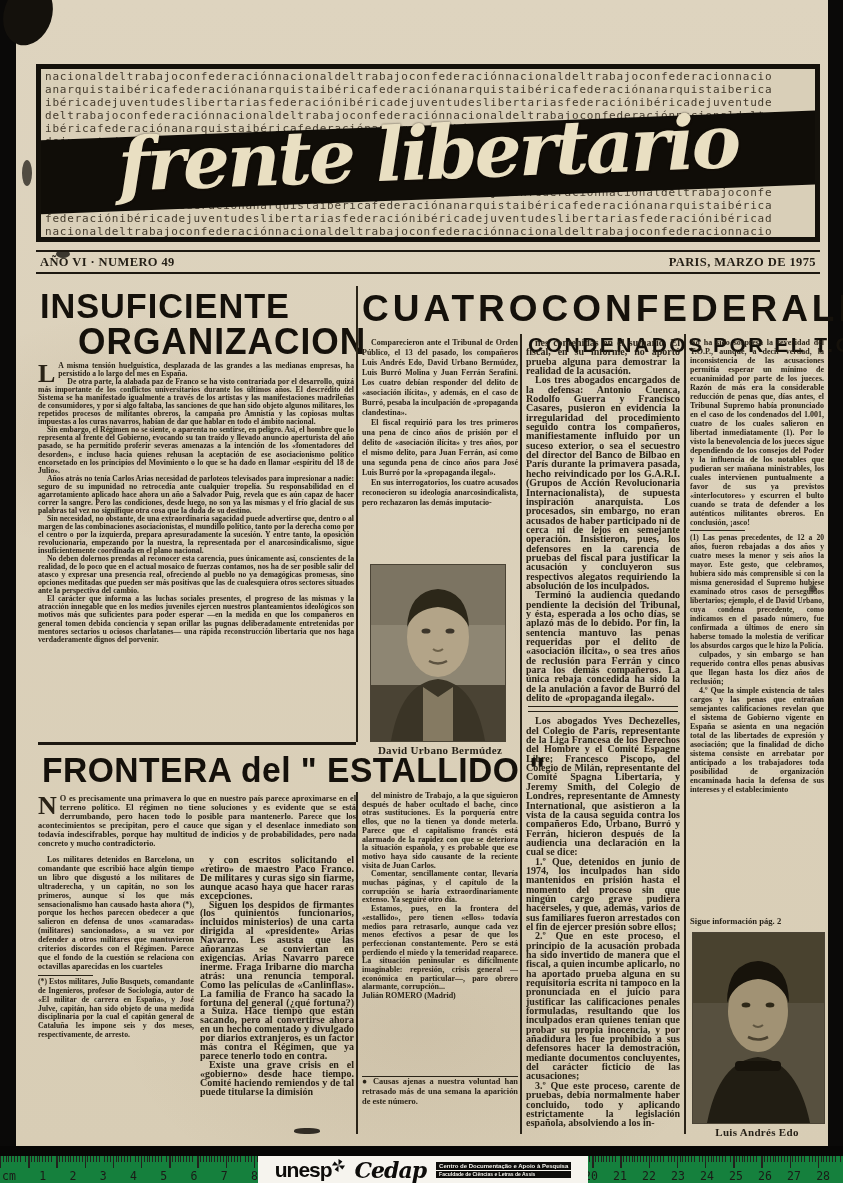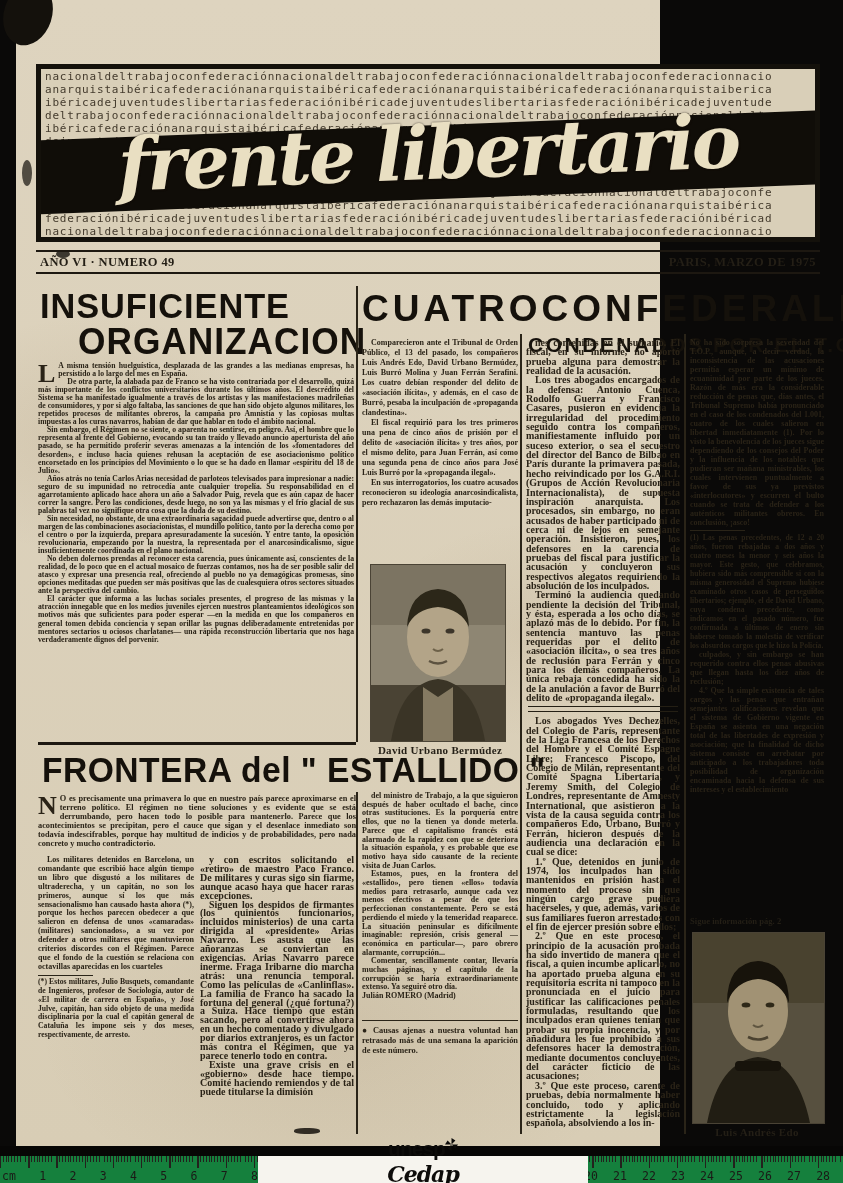--- a/index.html
+++ b/index.html
@@ -1,18 +1,18 @@
 <!DOCTYPE html>
 <html><head>
 <meta charset="utf-8">
 <style>
   html,body{margin:0;padding:0;background:#000;}
   #stage{position:relative;width:843px;height:1183px;background:#0a0908;overflow:hidden;
          font-family:"Liberation Serif",serif;color:#241f16;}
-  #paper{position:absolute;left:16px;top:0;width:644px;height:1146px;background:#dcd2bc;
+  #paper{position:absolute;left:16px;top:0;width:812px;height:1146px;background:#dcd2bc;
     background-image:
       radial-gradient(ellipse 300px 200px at 12% 38%, rgba(125,95,55,.10), transparent 60%),
       radial-gradient(ellipse 260px 180px at 80% 55%, rgba(125,95,55,.08), transparent 60%),
       radial-gradient(ellipse 500px 300px at 50% 90%, rgba(110,85,50,.10), transparent 60%),
       linear-gradient(#ded4bf,#d8cdb5);}
   .stain{position:absolute;background:#14110c;border-radius:50%;}
   
   #masthead{position:absolute;left:20px;top:64px;width:784px;height:178px;border:5px solid #14110b;
             background:#d9cfb8;overflow:hidden;box-sizing:border-box;}
   #mast-lines{position:absolute;left:4px;top:2px;width:772px;
@@ -46,21 +46,21 @@
   
   #black-band{position:absolute;left:0;top:1146px;width:843px;height:10px;background:#070605;}
   #ruler{position:absolute;left:0;top:1156px;width:843px;height:27px;background:#15803d;}
   .ticks-mm{position:absolute;left:0;top:0;width:843px;height:6px;
      background-image:repeating-linear-gradient(to right,#23211d 0,#23211d .9px,transparent .9px,transparent 2.82px);}
   .ticks-cm{position:absolute;left:0;top:0;width:843px;height:12px;
      background-image:repeating-linear-gradient(to right,#23211d 0,#23211d 1.4px,transparent 1.4px,transparent 28.2px);}
   .ruler-nums{position:absolute;bottom:0px;display:flex;justify-content:space-between;
      font-family:"DejaVu Sans Mono",monospace;font-size:11.5px;color:#1b1a17;}
   #logo-zone{position:absolute;left:258px;top:0;width:330px;height:27px;background:#f6f4ee;
-     display:flex;align-items:center;justify-content:center;flex-direction:column;}
+     display:flex;align-items:center;justify-content:center;gap:10px;}
   #unesp-word{font-family:"Liberation Sans",sans-serif;font-weight:bold;font-size:21px;letter-spacing:-1px;color:#0d0c0a;}
   #cedap-word{font-family:"DejaVu Serif",serif;font-style:italic;font-weight:bold;font-size:22px;color:#0d0c0a;letter-spacing:-1px;}
   #cedap-badge{display:flex;flex-direction:column;gap:1px;}
   #cedap-badge .bar{background:#0d0c0a;color:#f6f4ee;font-family:"Liberation Sans",sans-serif;
      font-weight:bold;font-size:6px;line-height:8px;padding:0 3px;white-space:nowrap;}
   #cedap-badge .bar2{font-size:5px;line-height:7px;}
 </style>
 </head>
 <body>
 
@@ -201,26 +201,26 @@
       <p class="noind" style="font-size:7.7px;">(*) Estos militares, Julio Busquets, comandante de Ingenieros, profesor de Sociología, autor de «El militar de carrera en España», y José Julve, capitán, han sido objeto de una medida disciplinaria por la cual el capitán general de Cataluña les impone seis y dos meses, respectivamente, de arresto.</p>
     </div>
     <div class="col" style="left:184px;top:856px;width:154px;height:280px;font-size:10px;line-height:8.9px;">
         <p>y con escritos solicitando el «retiro» de maestro Paco Franco. De militares y curas sigo sin fiarme, aunque acaso haya que hacer raras excepciones.</p>
         <p>Siguen los despidos de firmantes (los quinientos funcionarios, incluidos ministerios) de una carta dirigida al «presidente» Arias Navarro. Les asusta que las añoranzas se conviertan en exigencias. Arias Navarro parece inerme. Fraga Iribarne dio marcha atrás: una renuncia temporal. Como las películas de «Canlinflas». La familia de Franco ha sacado la fortuna del general (¿qué fortuna?) a Suiza. Hace tiempo que están sacando, pero al convertirse ahora en un hecho comentado y divulgado por diarios extranjeros, es un factor más contra el Régimen, que ya parece tenerlo todo en contra.</p>
         <p>Existe una grave crisis en el «gobierno» desde hace tiempo. Comité haciendo remiendos y de tal puede titularse la dimisión</p>
       </div>
     <div class="col" style="left:346px;top:792px;width:156px;height:244px;font-size:8px;line-height:8.7px;">
       <div>
           <p>del ministro de Trabajo, a la que siguieron después de haber ocultado el bache, cinco otras sustituciones. Es la porquería entre ellos, que no la tienen ya donde meterla. Parece que el capitalismo francés está alarmado de la rapidez con que se deteriora la situación española, y es probable que ese motivo haya sido causante de la reciente visita de Juan Carlos.</p>
+          <p>Comentar, sencillamente contar, llevaría muchas páginas, y el capítulo de la corrupción se haría extraordinariamente extenso. Ya seguiré otro día.</p>
           <p>Estamos, pues, en la frontera del «estallido», pero tienen «ellos» todavía medios para retrasarlo, aunque cada vez menos efectivos a pesar de que los perfeccionan constantemente. Pero se está perdiendo el miedo y la temeridad reaparece. La situación peninsular es difícilmente imaginable: represión, crisis general —económica en particular—, paro obrero alarmante, corrupción...</p>
-          <p>Comentar, sencillamente contar, llevaría muchas páginas, y el capítulo de la corrupción se haría extraordinariamente extenso. Ya seguiré otro día.</p>
         </div>
       <p class="sig noind">Julián ROMERO (Madrid)</p>
     </div>
-    <div class="col" style="left:346px;top:1020px;width:156px;height:64px;font-size:8.4px;line-height:10px;border-top:1.5px solid #2a2418;padding-top:5px;">
+    <div class="col" style="left:346px;top:1076px;width:156px;height:64px;font-size:8.4px;line-height:10px;border-top:1.5px solid #2a2418;">
       <p class="noind">● Causas ajenas a nuestra voluntad han retrasado más de una semana la aparición de este número.</p>
     </div>
   </div>
 
   <div id="black-band"></div>
   <div id="ruler">
     <div class="ticks-mm"></div>
     <div class="ticks-cm"></div>
     <div class="ruler-nums" style="left:2px;width:256px;">
         <span>cm</span>

